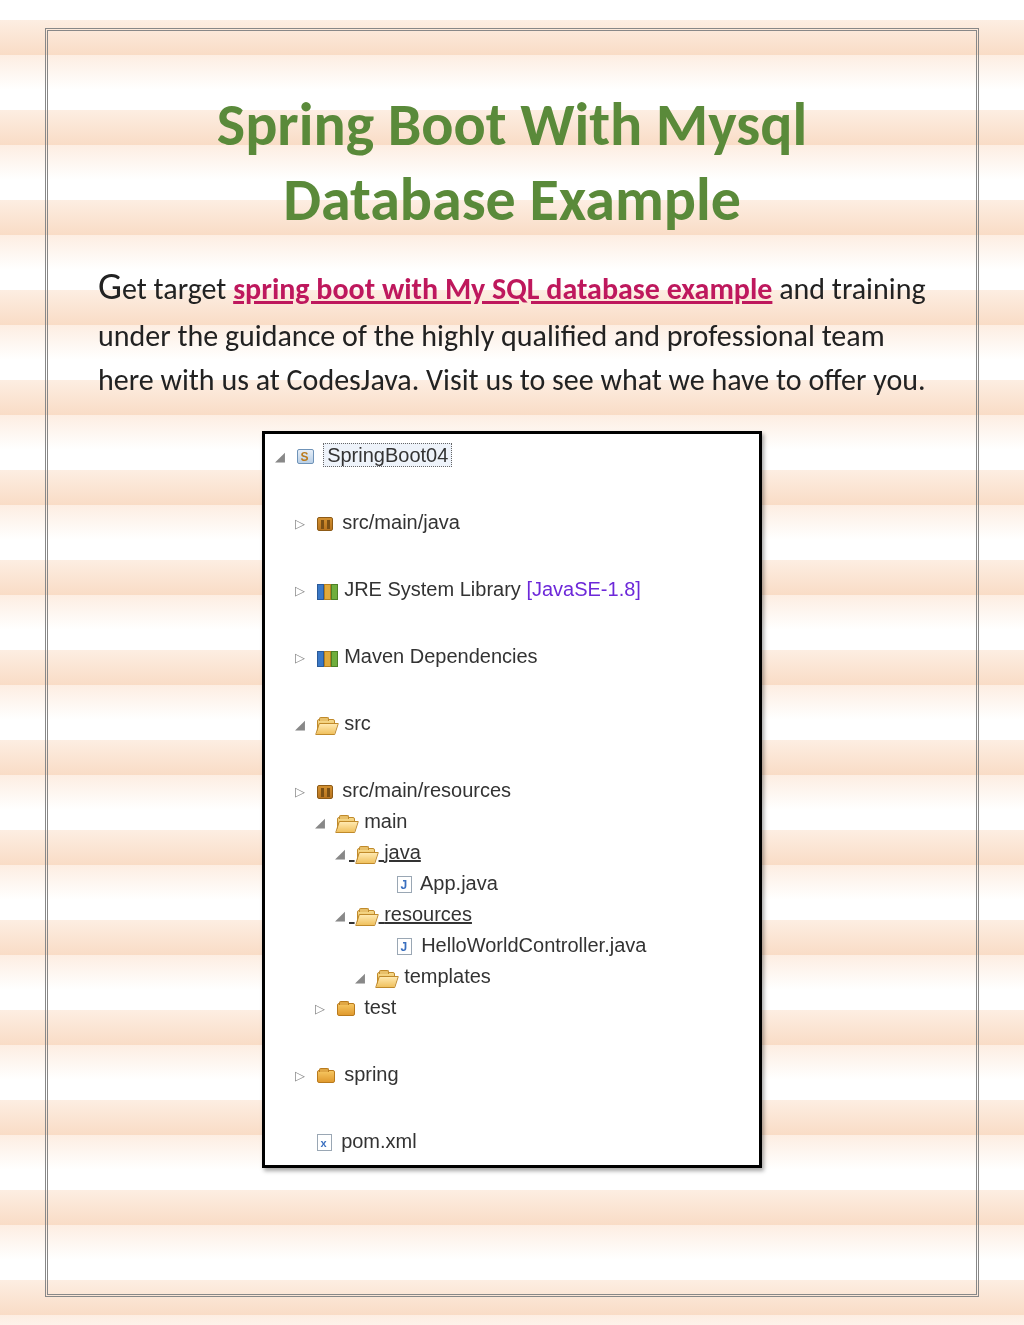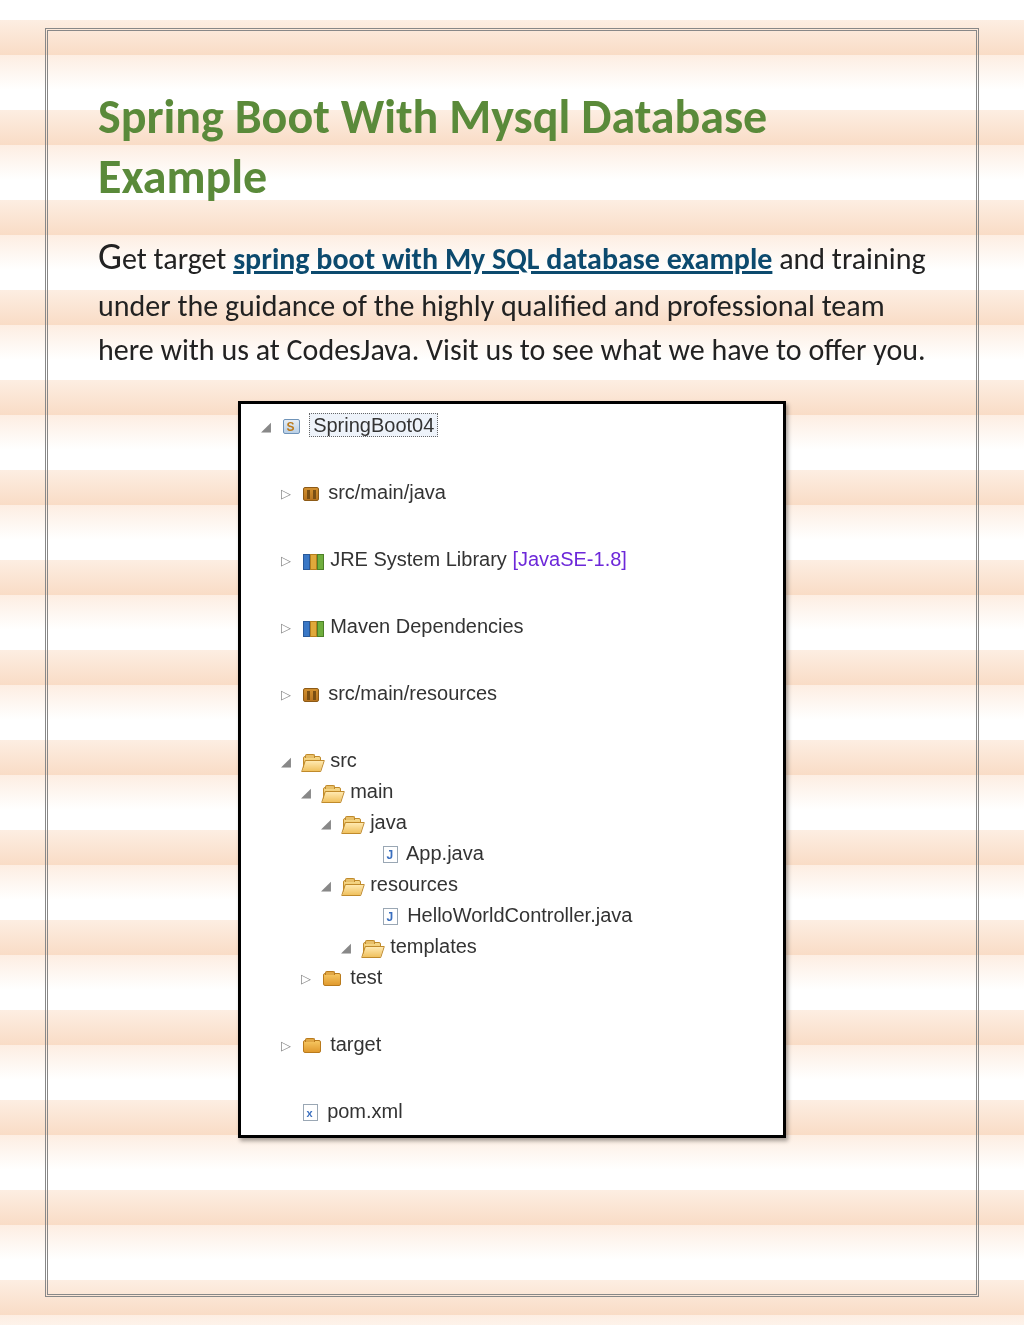--- a/index.html
+++ b/index.html
@@ -18,55 +18,55 @@
   .page-frame {
     position: absolute;
     top: 28px;
     left: 45px;
     right: 45px;
     bottom: 28px;
     border: 3px double #888;
     padding: 56px 50px;
   }
   .title {
-    text-align: left;
-    font-size: 48px;
+    text-align: center;
+    font-size: 60px;
     font-weight: bold;
     color: #5a8a3a;
     line-height: 1.25;
     margin-bottom: 22px;
   }
   .paragraph {
     font-size: 30px;
     color: #222;
     line-height: 1.45;
   }
   .paragraph .first-letter { font-size: 38px; }
   .paragraph a {
-    color: #0c4a6e;
+    color: #be185d;
     font-weight: bold;
     text-decoration: underline;
   }
   .tree-box {
     margin: 30px auto 0 auto;
-    width: 548px;
+    width: 500px;
     background: #fff;
     border: 3px solid #000;
     box-shadow: 2px 3px 4px rgba(0,0,0,0.35);
-    padding: 6px 4px 8px 16px;
+    padding: 6px 4px 8px 6px;
     font-family: "Segoe UI", Tahoma, sans-serif;
     font-size: 20px;
     color: #333;
   }
   .node { white-space: nowrap; line-height: 1.55; }
   .arrow { display: inline-block; width: 14px; color: #888; font-size: 13px; vertical-align: 1px; }
   .ind1 { padding-left: 4px; }
   .ind2 { padding-left: 24px; margin-top: 36px; }
   .ind3 { padding-left: 44px; }
-  .ind4 { padding-left: 64px; }
+  .ind4 { padding-left: 64px; text-decoration: underline; }
   .ind5 { padding-left: 84px; }
   .ind6 { padding-left: 104px; }
   .ico { display: inline-block; width: 20px; height: 16px; vertical-align: -2px; margin: 0 4px 0 2px; position: relative; }
   .folder-closed {
     background: linear-gradient(#f6c661,#e09a2e);
     border: 1px solid #b97a1c;
     border-radius: 2px;
     width: 18px; height: 13px;
   }
   .folder-closed::before {
@@ -196,29 +196,29 @@
       <span>JRE System Library </span><span class="gray">[JavaSE-1.8]</span>
     </div>
 
     <div class="node ind2">
       <span class="arrow">▷</span>
       <span class="ico library"></span>
       <span>Maven Dependencies</span>
     </div>
 
     <div class="node ind2">
+      <span class="arrow">◢</span>
+      <span class="ico folder-open"></span>
+      <span>src</span>
+    </div>
+
+    <div class="node ind2">
       <span class="arrow">▷</span>
       <span class="ico package"></span>
       <span>src/main/resources</span>
-    </div>
-
-    <div class="node ind2">
-      <span class="arrow">◢</span>
-      <span class="ico folder-open"></span>
-      <span>src</span>
     </div>
 
     <div class="node ind3">
       <span class="arrow">◢</span>
       <span class="ico folder-open"></span>
       <span>main</span>
     </div>
 
     <div class="node ind4">
       <span class="arrow">◢</span>
@@ -254,21 +254,21 @@
 
     <div class="node ind3">
       <span class="arrow">▷</span>
       <span class="ico folder-closed"></span>
       <span>test</span>
     </div>
 
     <div class="node ind2">
       <span class="arrow">▷</span>
       <span class="ico folder-closed"></span>
-      <span>target</span>
+      <span>spring</span>
     </div>
 
     <div class="node ind2">
       <span class="arrow"></span>
       <span class="ico xml-file"></span>
       <span>pom.xml</span>
     </div>
 
   </div>
 </div>

